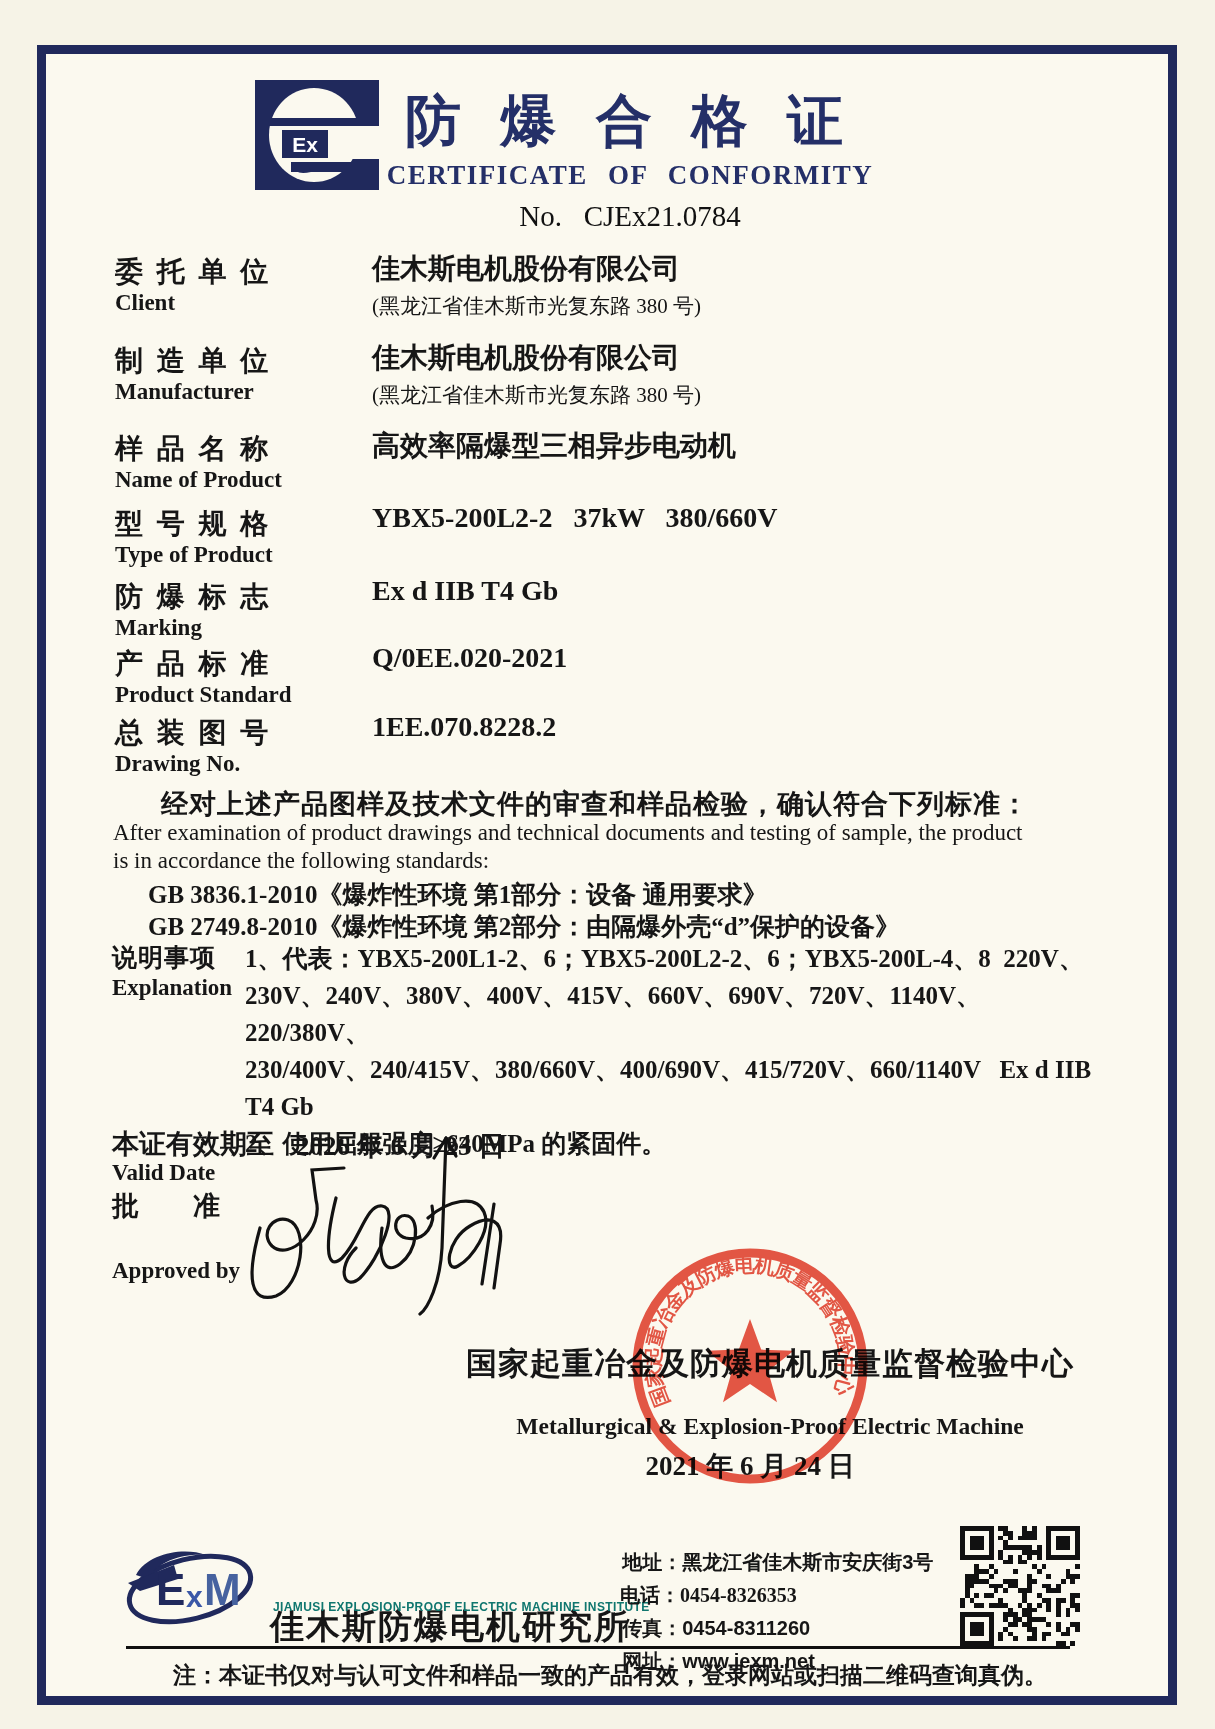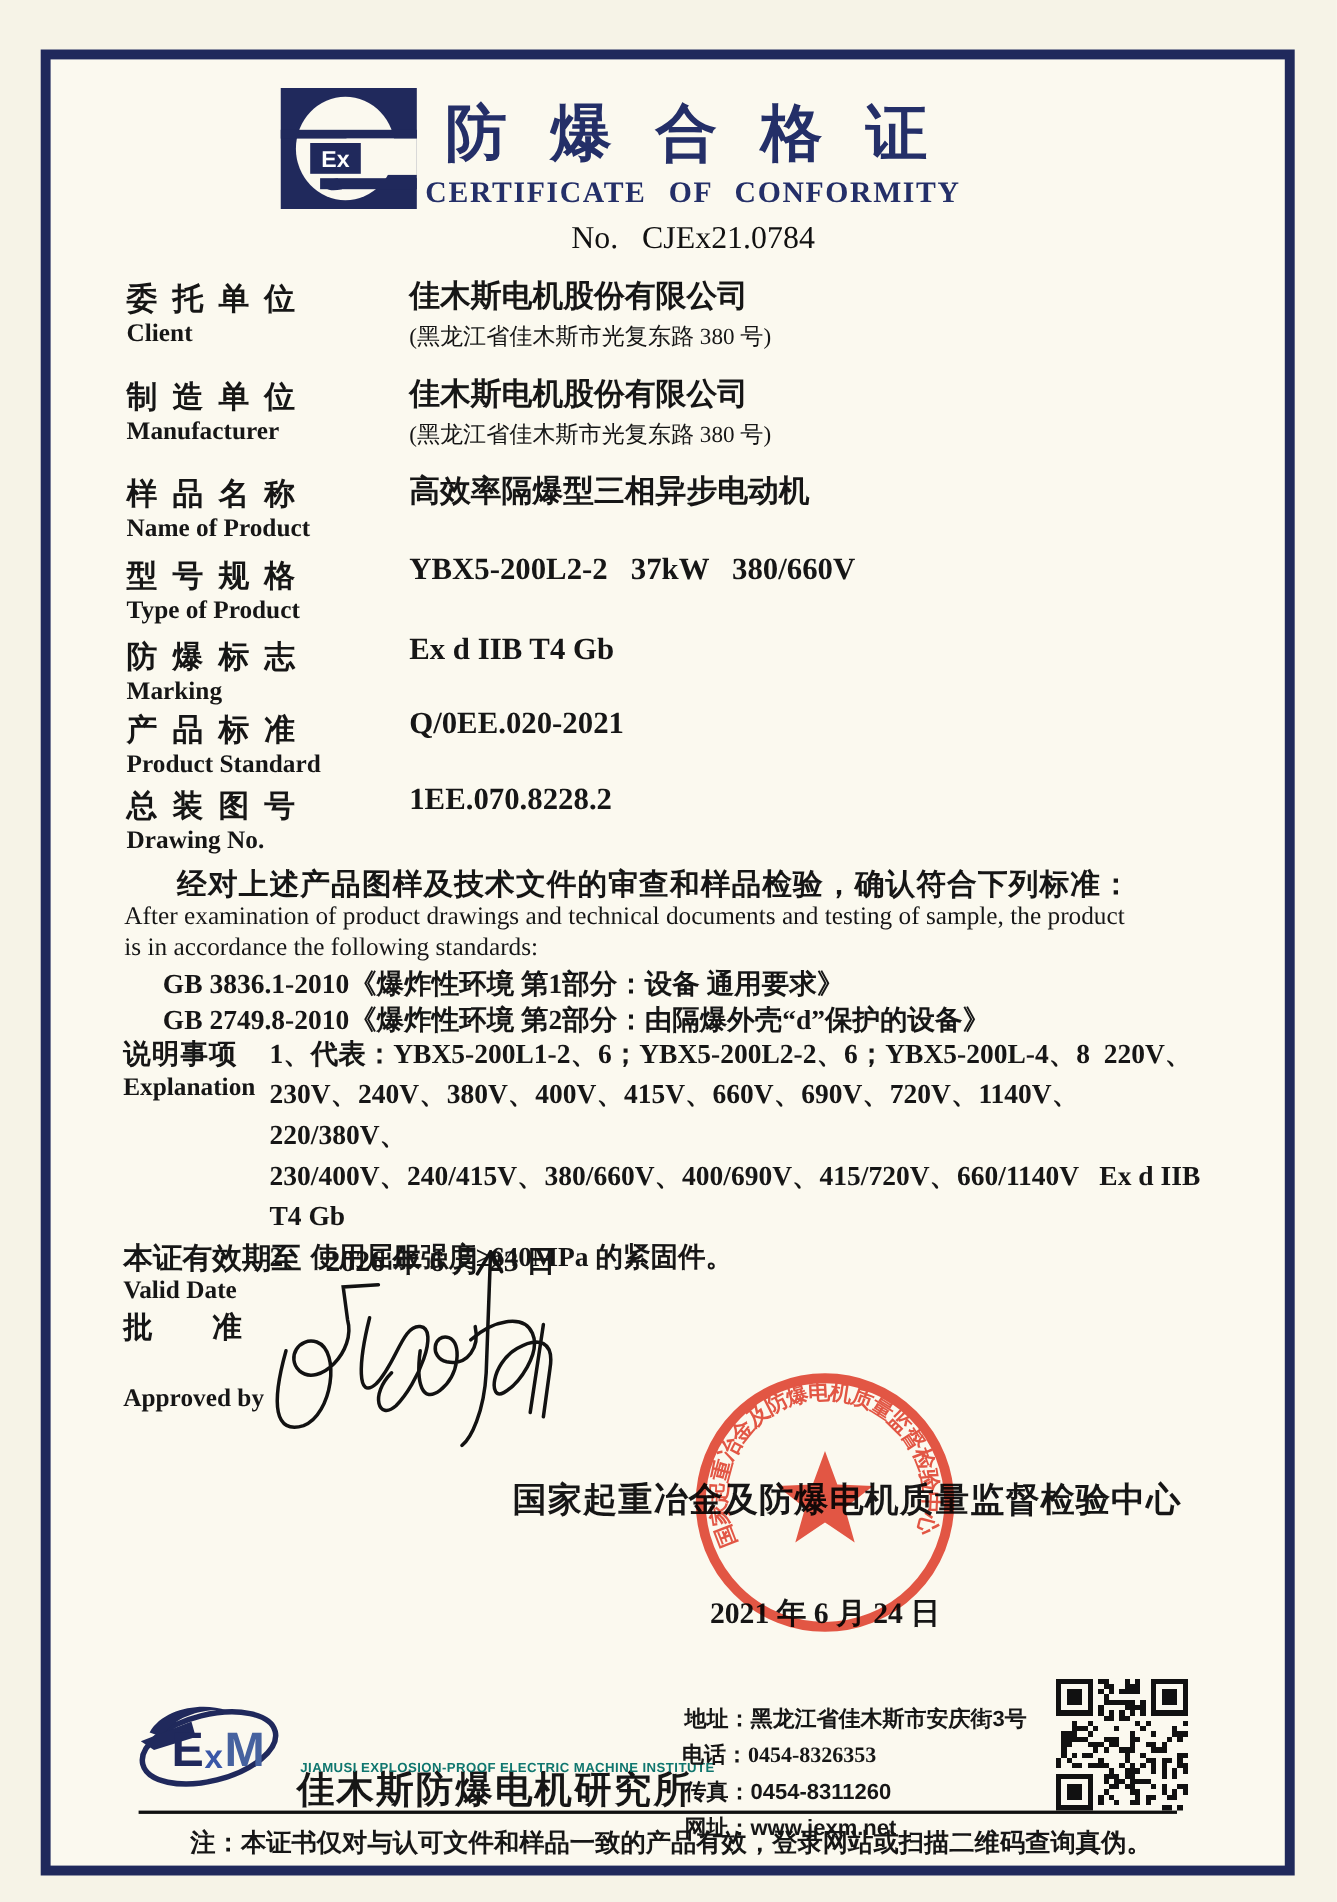--- a/index.html
+++ b/index.html
@@ -118,20 +118,21 @@
       <path d="M104,90 C94,130 92,166 110,150 C128,132 134,96 150,98 C168,100 148,150 128,170 C112,184 104,160 124,140"></path>
       <path d="M150,120 C146,150 152,168 168,156 C186,142 188,112 176,108 C162,104 158,126 174,130 C194,134 204,116 200,98"></path>
       <path d="M214,30 L210,140 C208,176 196,200 188,206"></path>
       <path d="M214,30 l-12,20 M214,30 l10,18"></path>
       <path d="M196,110 C216,92 244,86 252,104 C260,122 240,150 226,158 C212,166 214,132 238,118 C258,106 272,112 268,136 L262,180"></path>
       <path d="M262,96 L250,176"></path>
     </g>
   </svg>
 
   <div class="abs issuer-cn" style="left:420px;top:1343px;width:700px;">国家起重冶金及防爆电机质量监督检验中心</div>
+  <div class="abs issuer-en" style="left:420px;top:1413px;width:700px;">Metallurgical &amp; Explosion-Proof Electric Machine</div>
   <div class="abs issue-date" style="left:420px;top:1448px;width:660px;">2021 年 6 月 24 日</div>
 
   <svg class="abs stamp" style="left:628px;top:1240px;" width="248" height="258" viewBox="0 0 248 258">
     <defs>
       <path id="stamp-arc" d="M 42,163 A 90,90 0 1 1 202,163"></path>
     </defs>
     <circle cx="122" cy="126" r="113" fill="none" stroke="#e23a28" stroke-width="9"></circle>
     <polygon fill="#e23a28" points="122,79 133.2,109.6 165.7,110.8 140.1,130.9 149,162.2 122,144 95,162.2 103.9,130.9 78.3,110.8 110.8,109.6"></polygon>
     <text font-size="20" font-weight="bold" fill="#e23a28" font-family="Liberation Sans, sans-serif">
       <textPath href="#stamp-arc" startOffset="0" textLength="358">国家起重冶金及防爆电机质量监督检验中心</textPath>

